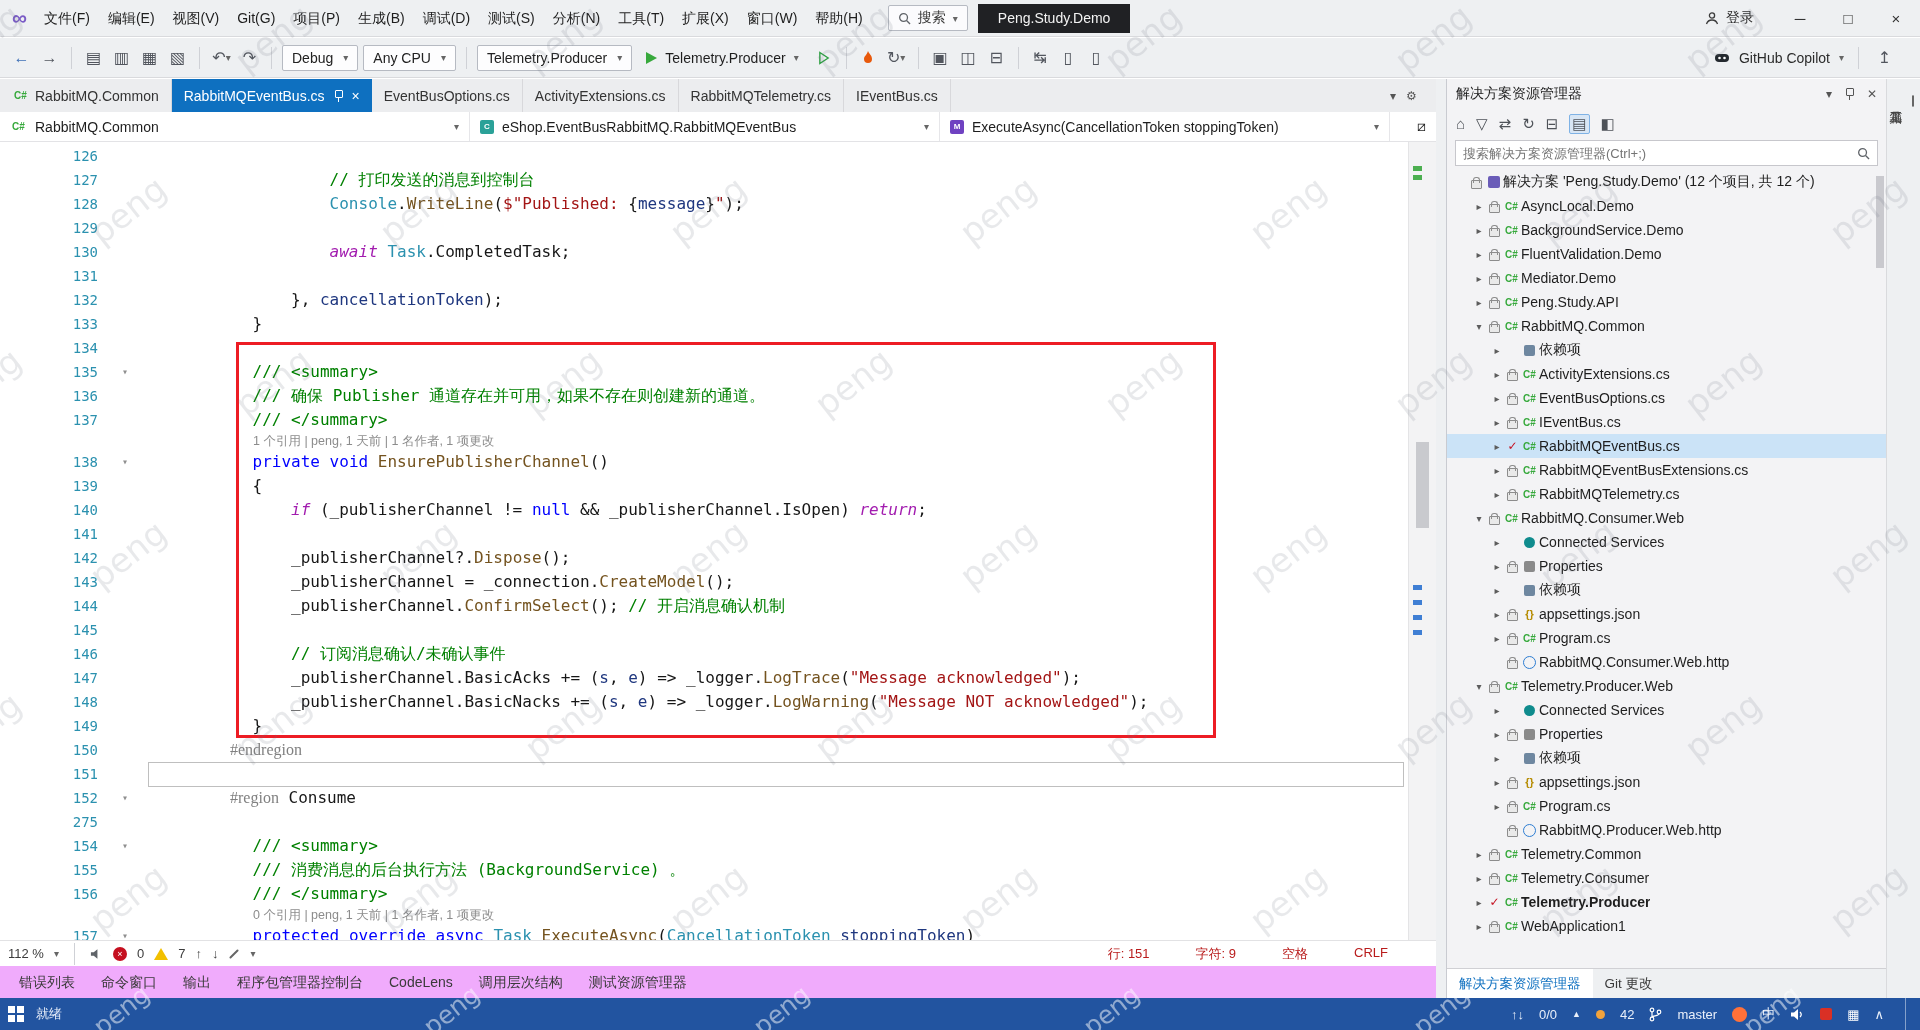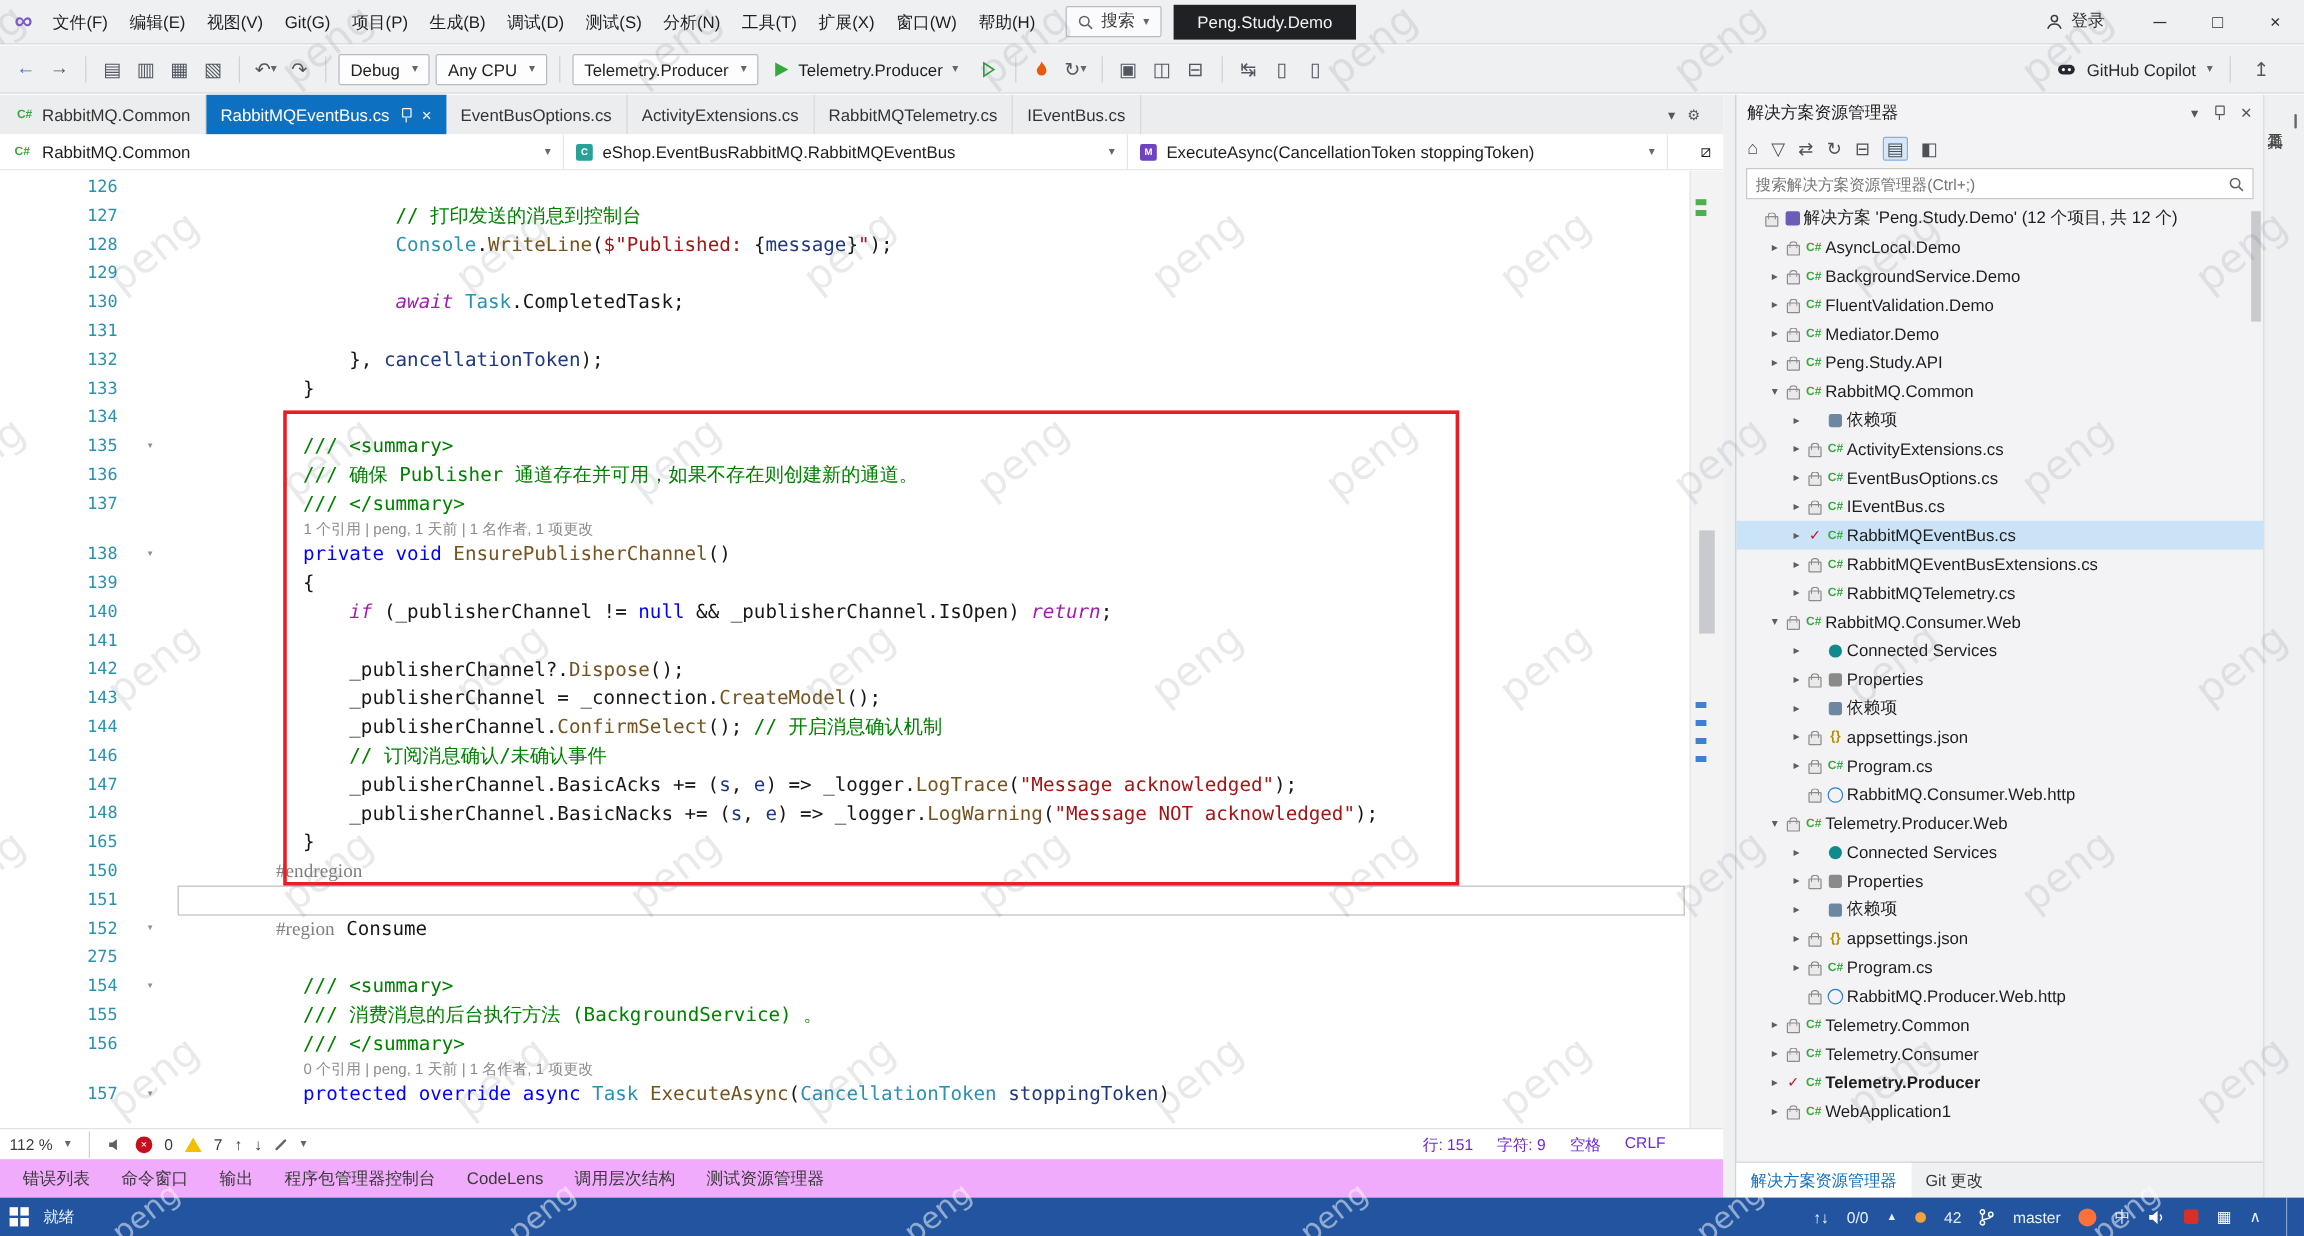--- a/index.html
+++ b/index.html
@@ -60,21 +60,21 @@
   .tk-k{color:#0000ff;} .tk-f{color:#a21caf;font-style:italic;} .tk-t{color:#2b91af;} .tk-m{color:#74531f;}
   .tk-s{color:#a31515;} .tk-c{color:#008000;} .tk-l{color:#1f377f;} .tk-p{color:#171717;} .tk-d{color:#808080;font-family:Liberation Serif, serif;}
   .cl.cur::after { content:""; position:absolute; left:148px; right:32px; top:0; height:23px; border:1px solid #bfbfbf; pointer-events:none; }
   .annotation-box { position:absolute; left:236px; top:200px; width:980px; height:396px; border:3px solid #ED1C24; z-index:5; pointer-events:none; }
   .vscroll { position:absolute; left:1408px; top:0; width:28px; height:100%; background:#f3f3f4; border-left:1px solid #e4e4e6; }
   .vthumb { position:absolute; left:7px; top:300px; width:13px; height:86px; background:#c9cace; }
   .smark { position:absolute; left:4px; width:9px; height:5px; }
 
   
   .statusA { position:absolute; top:940px; left:0; width:1436px; height:26px; background:#fff; border-top:1px solid #e2e2e4; display:flex; align-items:center; padding:0 8px; gap:10px; font-size:13px; color:#3c3c3c; }
-  .statusA .right { margin-left:auto; display:flex; gap:20px; padding-right:40px; color:#6d28d9; }
+  .statusA .right { margin-left:auto; display:flex; gap:46px; padding-right:40px; color:#b91c1c; }
   .errball { width:14px; height:14px; border-radius:50%; background:#c50f1f; color:#fff; font-size:9px; display:flex; align-items:center; justify-content:center; }
   .warntri { width:0; height:0; border-left:7px solid transparent; border-right:7px solid transparent; border-bottom:12px solid #f2c000; }
   .pen { width:12px; height:2px; background:#666; transform:rotate(-45deg); border-radius:1px; }
   .paneltabs { position:absolute; top:966px; left:0; width:1436px; height:32px; background:#f0abfc; display:flex; align-items:center; padding-left:6px; }
   .ptab { padding:0 13px; font-size:14px; color:#3a3a3a; line-height:32px; }
 
   
   .gutterv { position:absolute; left:1436px; top:79px; width:10px; height:919px; background:#eef0f2; }
   .explorer { position:absolute; left:1446px; top:79px; width:440px; height:919px; background:#f3f3f5; border-left:1px solid #c9cbd1; display:flex; flex-direction:column; }
   .xheader { height:30px; display:flex; align-items:center; padding:0 9px; font-size:14px; color:#1e1e1e; }
@@ -297,24 +297,25 @@
       <div class="cl"><div class="bp"></div><div class="ln">136</div><div class="fold"></div><div class="ct"><span class="tk-c">    /// 确保 Publisher 通道存在并可用，如果不存在则创建新的通道。</span></div></div>
       <div class="cl"><div class="bp"></div><div class="ln">137</div><div class="fold"></div><div class="ct"><span class="tk-c">    /// &lt;/summary&gt;</span></div></div>
       <div class="cl lens-row"><div class="bp"></div><div class="ln"></div><div class="fold"></div><div class="ct lens">1 个引用 | peng, 1 天前 | 1 名作者, 1 项更改</div></div>
       <div class="cl"><div class="bp"></div><div class="ln">138</div><div class="fold">▾</div><div class="ct"><span class="tk-p">    </span><span class="tk-k">private</span><span class="tk-p"> </span><span class="tk-k">void</span><span class="tk-p"> </span><span class="tk-m">EnsurePublisherChannel</span><span class="tk-p">()</span></div></div>
       <div class="cl"><div class="bp"></div><div class="ln">139</div><div class="fold"></div><div class="ct"><span class="tk-p">    {</span></div></div>
       <div class="cl"><div class="bp"></div><div class="ln">140</div><div class="fold"></div><div class="ct"><span class="tk-p">        </span><span class="tk-f">if</span><span class="tk-p"> (_publisherChannel != </span><span class="tk-k">null</span><span class="tk-p"> &amp;&amp; _publisherChannel.IsOpen) </span><span class="tk-f">return</span><span class="tk-p">;</span></div></div>
       <div class="cl"><div class="bp"></div><div class="ln">141</div><div class="fold"></div><div class="ct"></div></div>
       <div class="cl"><div class="bp"></div><div class="ln">142</div><div class="fold"></div><div class="ct"><span class="tk-p">        _publisherChannel?.</span><span class="tk-m">Dispose</span><span class="tk-p">();</span></div></div>
       <div class="cl"><div class="bp"></div><div class="ln">143</div><div class="fold"></div><div class="ct"><span class="tk-p">        _publisherChannel = _connection.</span><span class="tk-m">CreateModel</span><span class="tk-p">();</span></div></div>
       <div class="cl"><div class="bp"></div><div class="ln">144</div><div class="fold"></div><div class="ct"><span class="tk-p">        _publisherChannel.</span><span class="tk-m">ConfirmSelect</span><span class="tk-p">(); </span><span class="tk-c">// 开启消息确认机制</span></div></div>
+      <div class="cl"><div class="bp"></div><div class="ln">145</div><div class="fold"></div><div class="ct"></div></div>
       <div class="cl"><div class="bp"></div><div class="ln">146</div><div class="fold"></div><div class="ct"><span class="tk-c">        // 订阅消息确认/未确认事件</span></div></div>
       <div class="cl"><div class="bp"></div><div class="ln">147</div><div class="fold"></div><div class="ct"><span class="tk-p">        _publisherChannel.BasicAcks += (</span><span class="tk-l">s</span><span class="tk-p">, </span><span class="tk-l">e</span><span class="tk-p">) =&gt; _logger.</span><span class="tk-m">LogTrace</span><span class="tk-p">(</span><span class="tk-s">"Message acknowledged"</span><span class="tk-p">);</span></div></div>
       <div class="cl"><div class="bp"></div><div class="ln">148</div><div class="fold"></div><div class="ct"><span class="tk-p">        _publisherChannel.BasicNacks += (</span><span class="tk-l">s</span><span class="tk-p">, </span><span class="tk-l">e</span><span class="tk-p">) =&gt; _logger.</span><span class="tk-m">LogWarning</span><span class="tk-p">(</span><span class="tk-s">"Message NOT acknowledged"</span><span class="tk-p">);</span></div></div>
-      <div class="cl"><div class="bp"></div><div class="ln">165</div><div class="fold"></div><div class="ct"><span class="tk-p">    }</span></div></div>
+      <div class="cl"><div class="bp"></div><div class="ln">149</div><div class="fold"></div><div class="ct"><span class="tk-p">    }</span></div></div>
       <div class="cl"><div class="bp"></div><div class="ln">150</div><div class="fold"></div><div class="ct"><span class="tk-d">    #endregion</span></div></div>
       <div class="cl cur"><div class="bp"></div><div class="ln">151</div><div class="fold"></div><div class="ct"></div></div>
       <div class="cl"><div class="bp"></div><div class="ln">152</div><div class="fold">▾</div><div class="ct"><span class="tk-d">    #region</span><span class="tk-p"> Consume</span></div></div>
       <div class="cl"><div class="bp"></div><div class="ln">275</div><div class="fold"></div><div class="ct"></div></div>
       <div class="cl"><div class="bp"></div><div class="ln">154</div><div class="fold">▾</div><div class="ct"><span class="tk-c">    /// &lt;summary&gt;</span></div></div>
       <div class="cl"><div class="bp"></div><div class="ln">155</div><div class="fold"></div><div class="ct"><span class="tk-c">    /// 消费消息的后台执行方法 (BackgroundService) 。</span></div></div>
       <div class="cl"><div class="bp"></div><div class="ln">156</div><div class="fold"></div><div class="ct"><span class="tk-c">    /// &lt;/summary&gt;</span></div></div>
       <div class="cl lens-row"><div class="bp"></div><div class="ln"></div><div class="fold"></div><div class="ct lens">0 个引用 | peng, 1 天前 | 1 名作者, 1 项更改</div></div>
       <div class="cl"><div class="bp"></div><div class="ln">157</div><div class="fold">▾</div><div class="ct"><span class="tk-p">    </span><span class="tk-k">protected</span><span class="tk-p"> </span><span class="tk-k">override</span><span class="tk-p"> </span><span class="tk-k">async</span><span class="tk-p"> </span><span class="tk-t">Task</span><span class="tk-p"> </span><span class="tk-m">ExecuteAsync</span><span class="tk-p">(</span><span class="tk-t">CancellationToken</span><span class="tk-p"> </span><span class="tk-l">stoppingToken</span><span class="tk-p">)</span></div></div>
     </div>

